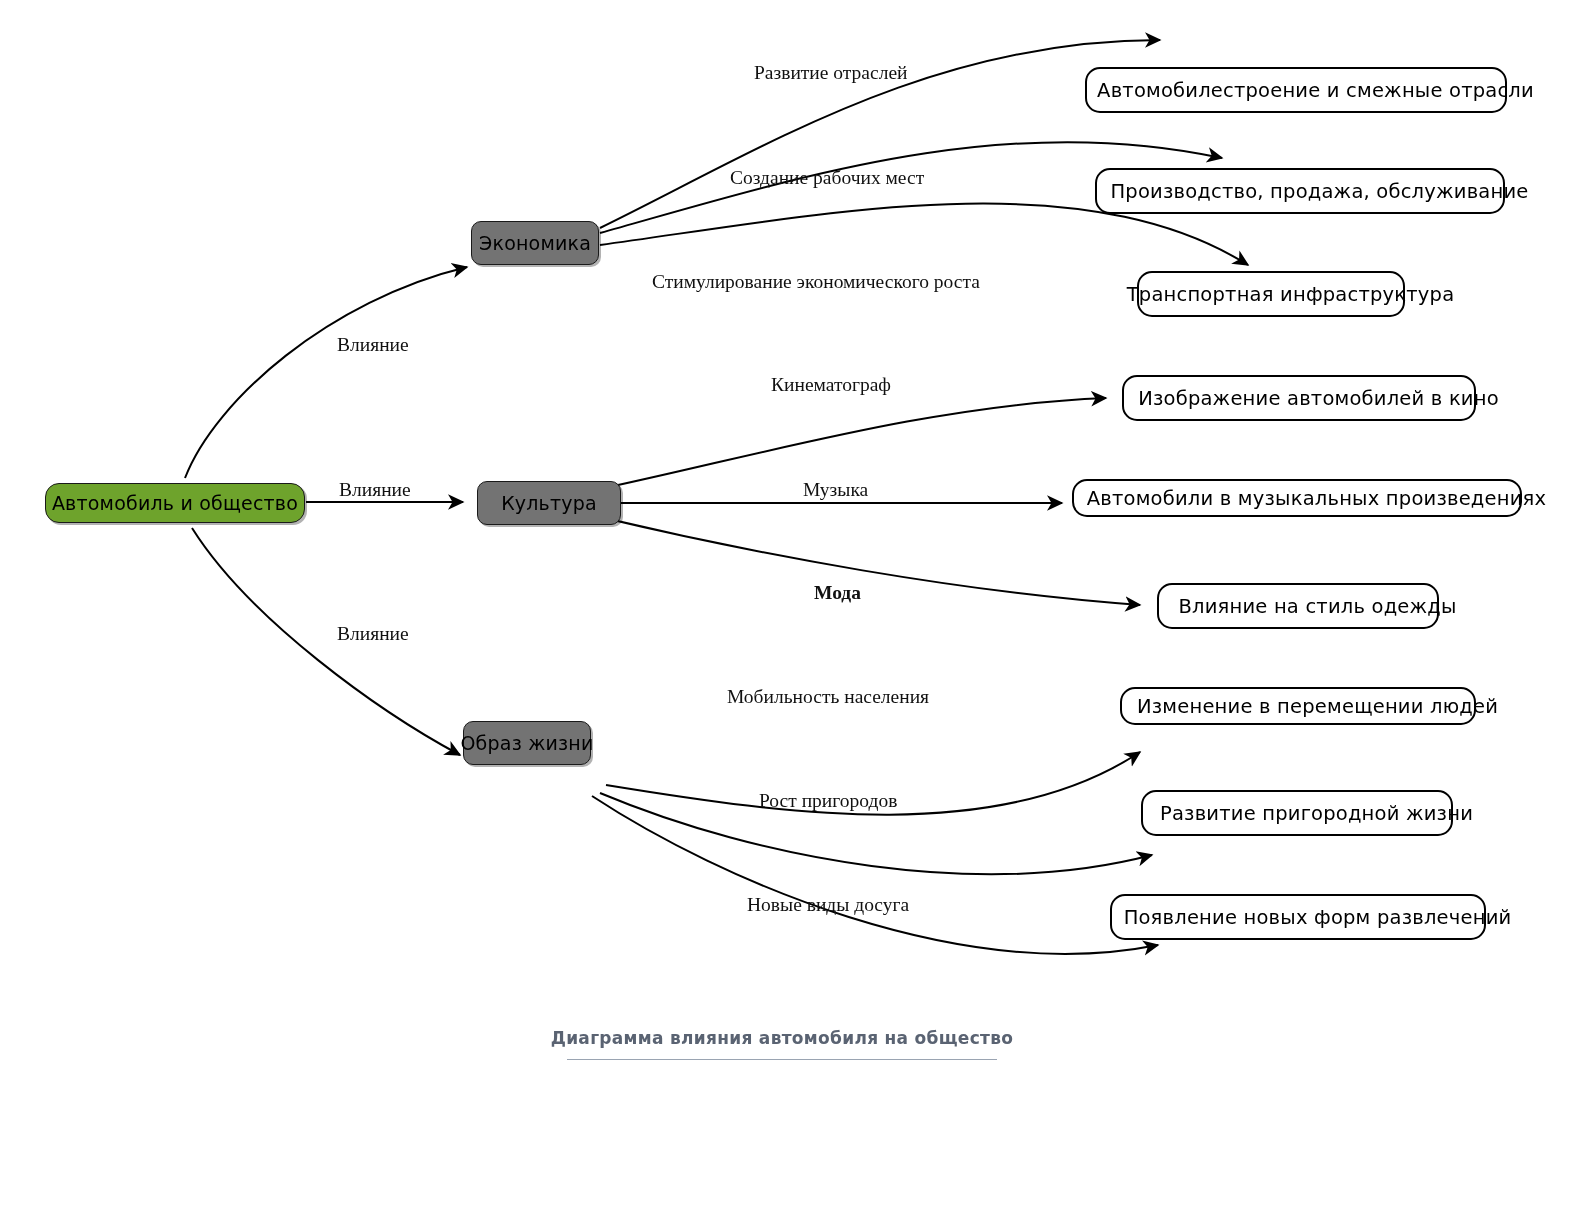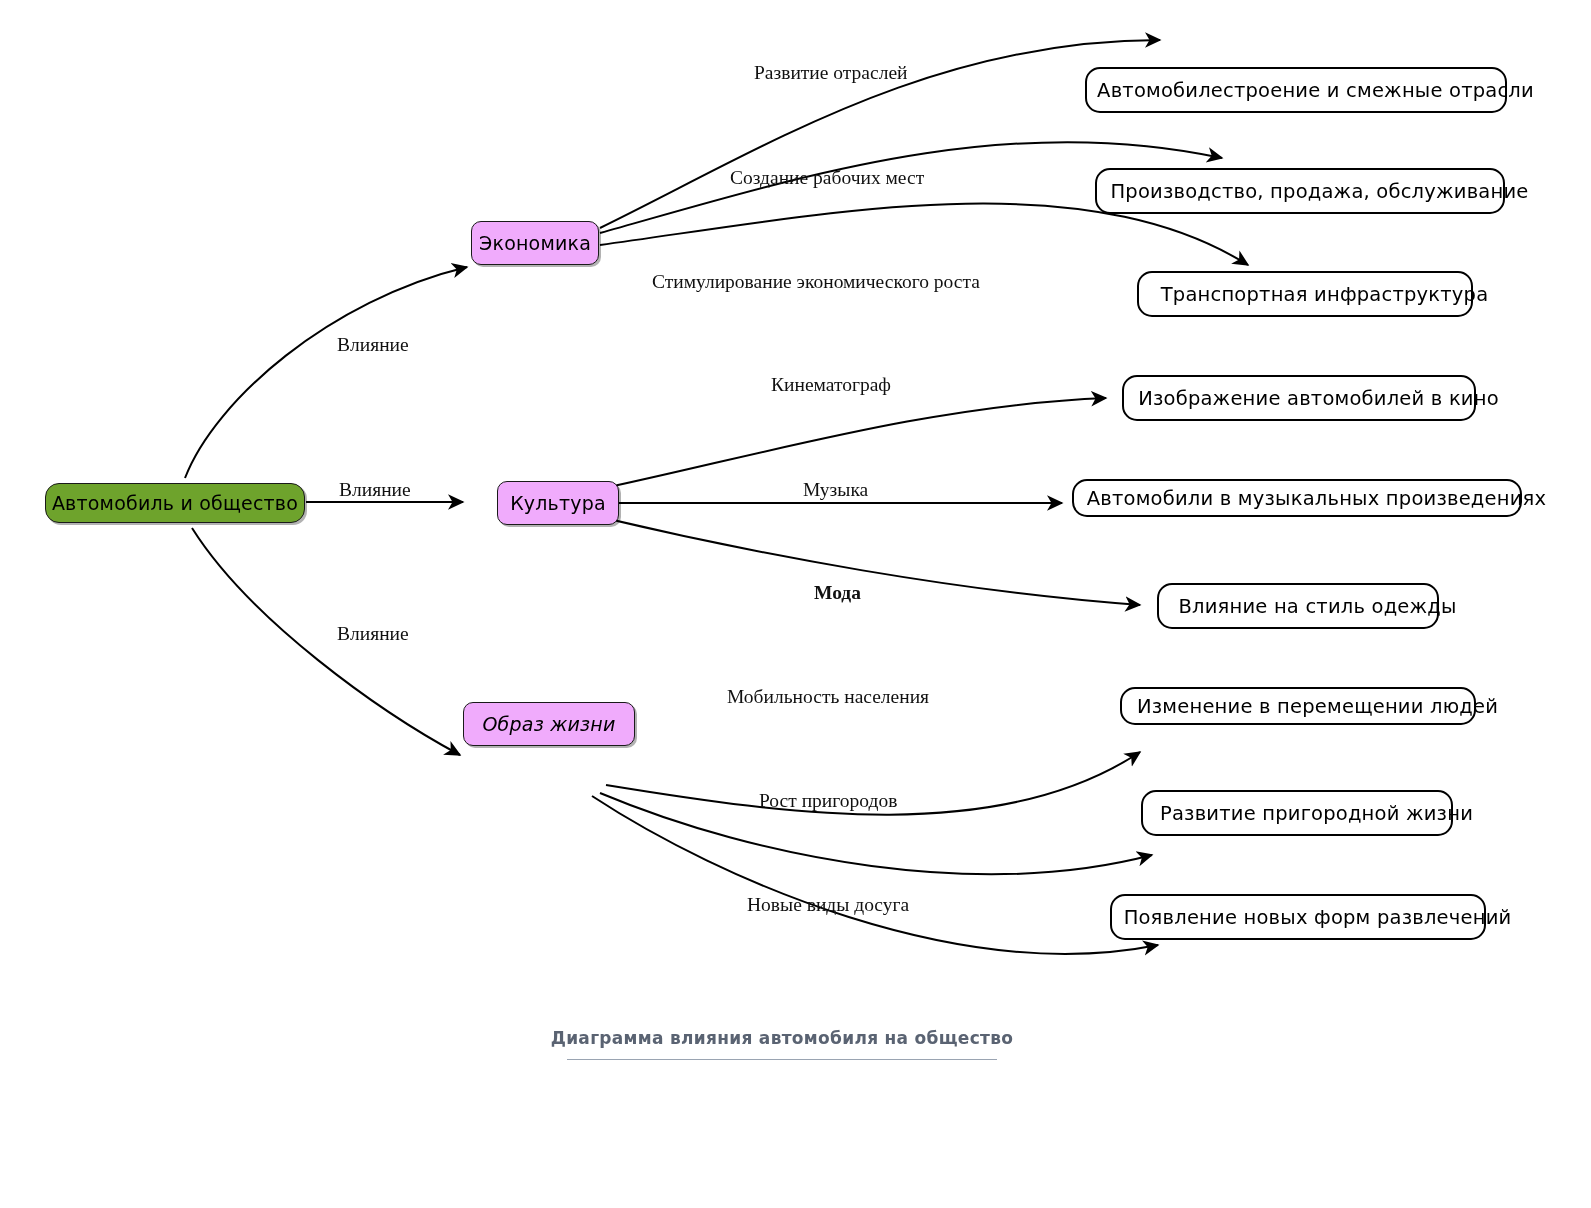--- a/index.html
+++ b/index.html
@@ -33,21 +33,21 @@
   .node-root {
     background: #6ea32c;
     border: 1.6px solid #1a1a1a;
     border-radius: 14px;
     color: #000000;
     font-weight: 400;
     font-size: 19px;
     box-shadow: 2px 2px 0 rgba(0,0,0,0.30);
   }
   .node-branch {
-    background: #f0abfc;
+    background: #737373;
     border: 1.6px solid #1a1a1a;
     border-radius: 10px;
     color: #000000;
     font-weight: 400;
     font-size: 19px;
     box-shadow: 2px 2px 0 rgba(0,0,0,0.30);
   }
   .node-leaf {
     background: #ffffff;
     border: 2px solid #000000;
@@ -125,37 +125,37 @@
 </svg>
 
 <div class="node node-root" style="left:45px; top:483px; width:260px; height:40px;">
   <span>Автомобиль и общество</span>
 </div>
 
 <div class="node node-branch" style="left:471px; top:221px; width:128px; height:44px;">
   <span>Экономика</span>
 </div>
 
-<div class="node node-branch" style="left:477px; top:481px; width:122px; height:44px;margin-left:20px;">
+<div class="node node-branch" style="left:477px; top:481px; width:144px; height:44px;">
   <span>Культура</span>
 </div>
 
-<div class="node node-branch" style="left:463px; top:702px; width:172px; height:44px;font-style:italic;">
+<div class="node node-branch" style="left:463px; top:721px; width:128px; height:44px;">
   <span>Образ жизни</span>
 </div>
 
 <div class="node node-leaf" style="left:1085px; top:67px; width:422px; height:46px;">
   <span>Автомобилестроение и смежные отрасли</span>
 </div>
 
 <div class="node node-leaf" style="left:1095px; top:168px; width:410px; height:46px;">
   <span>Производство, продажа, обслуживание</span>
 </div>
 
-<div class="node node-leaf" style="left:1137px; top:271px; width:336px; height:46px;">
+<div class="node node-leaf" style="left:1137px; top:271px; width:268px; height:46px;">
   <span>Транспортная инфраструктура</span>
 </div>
 
 <div class="node node-leaf" style="left:1122px; top:375px; width:354px; height:46px;">
   <span>Изображение автомобилей в кино</span>
 </div>
 
 <div class="node node-leaf" style="left:1072px; top:479px; width:450px; height:38px;">
   <span>Автомобили в музыкальных произведениях</span>
 </div>

